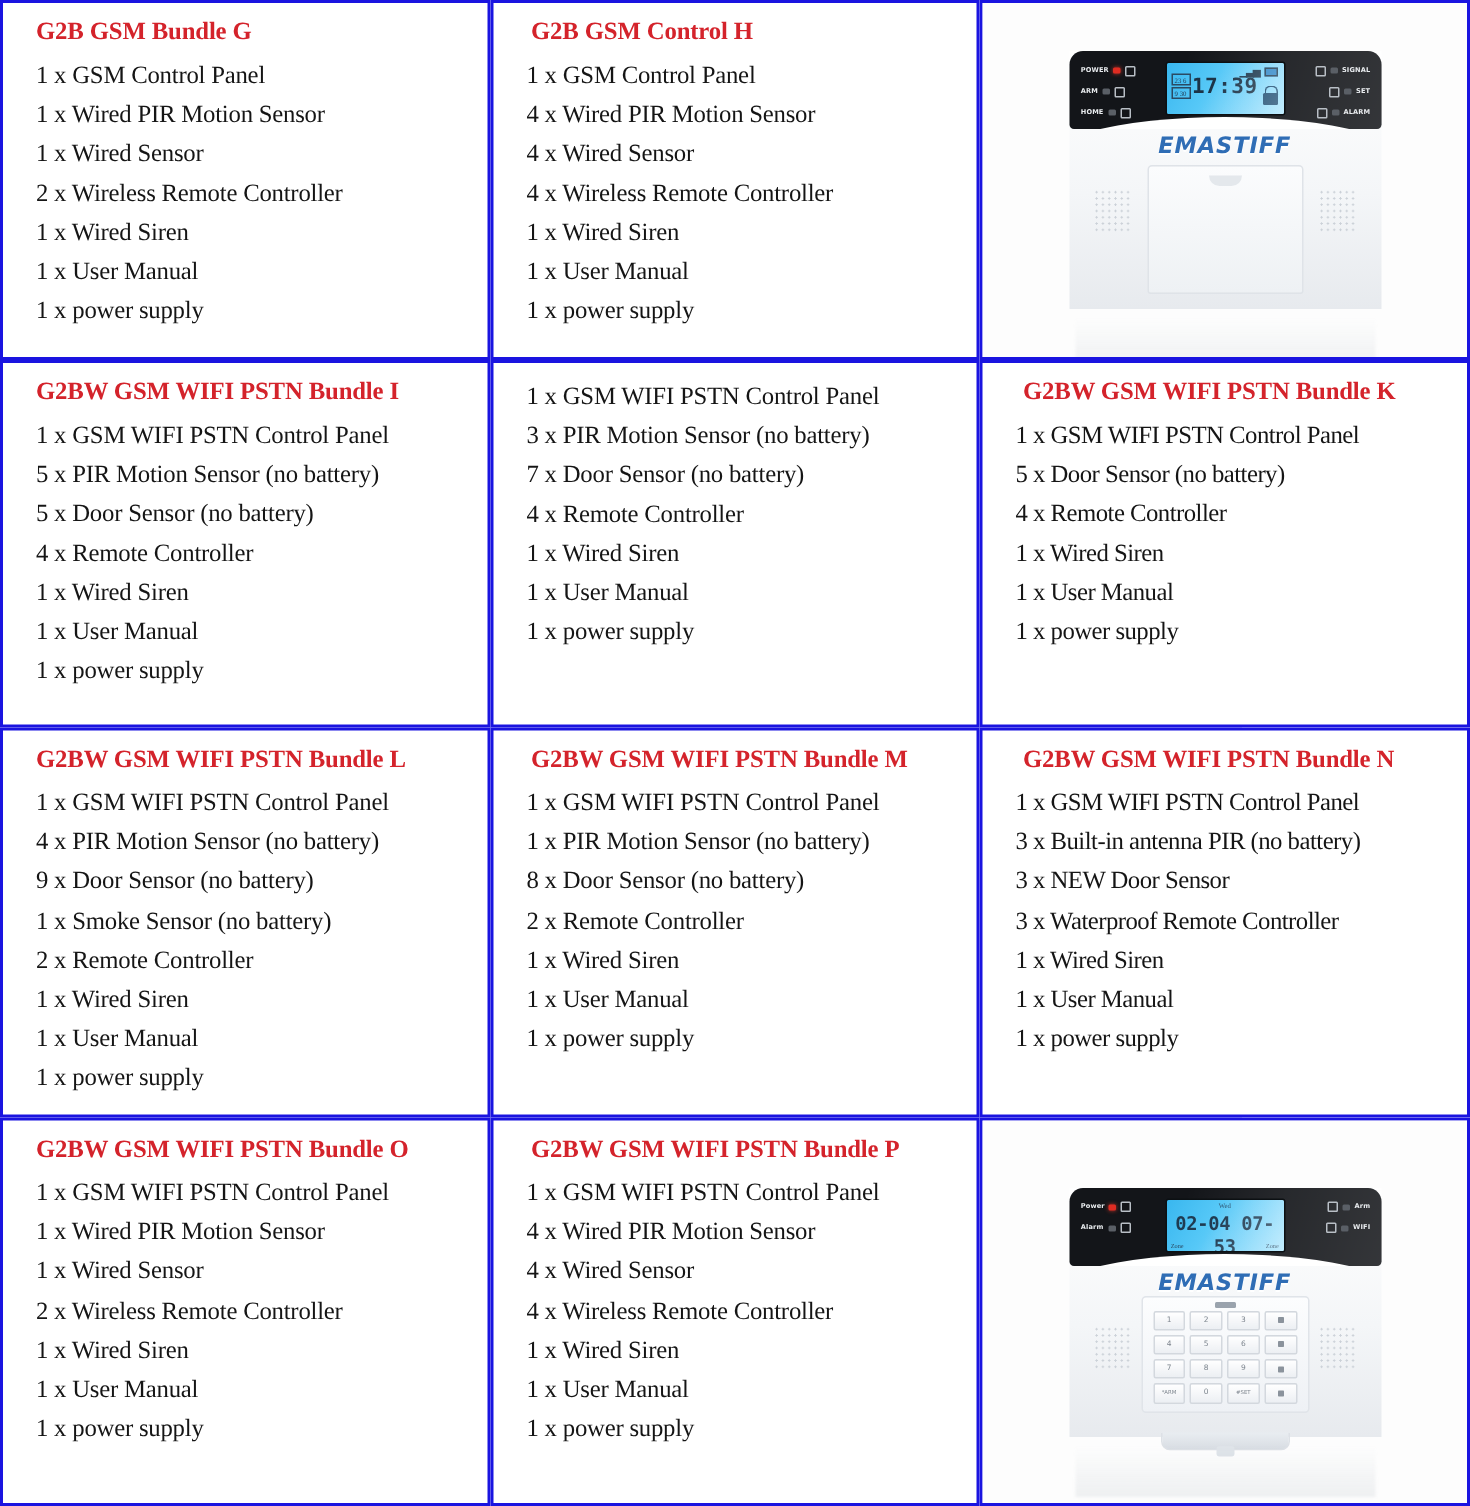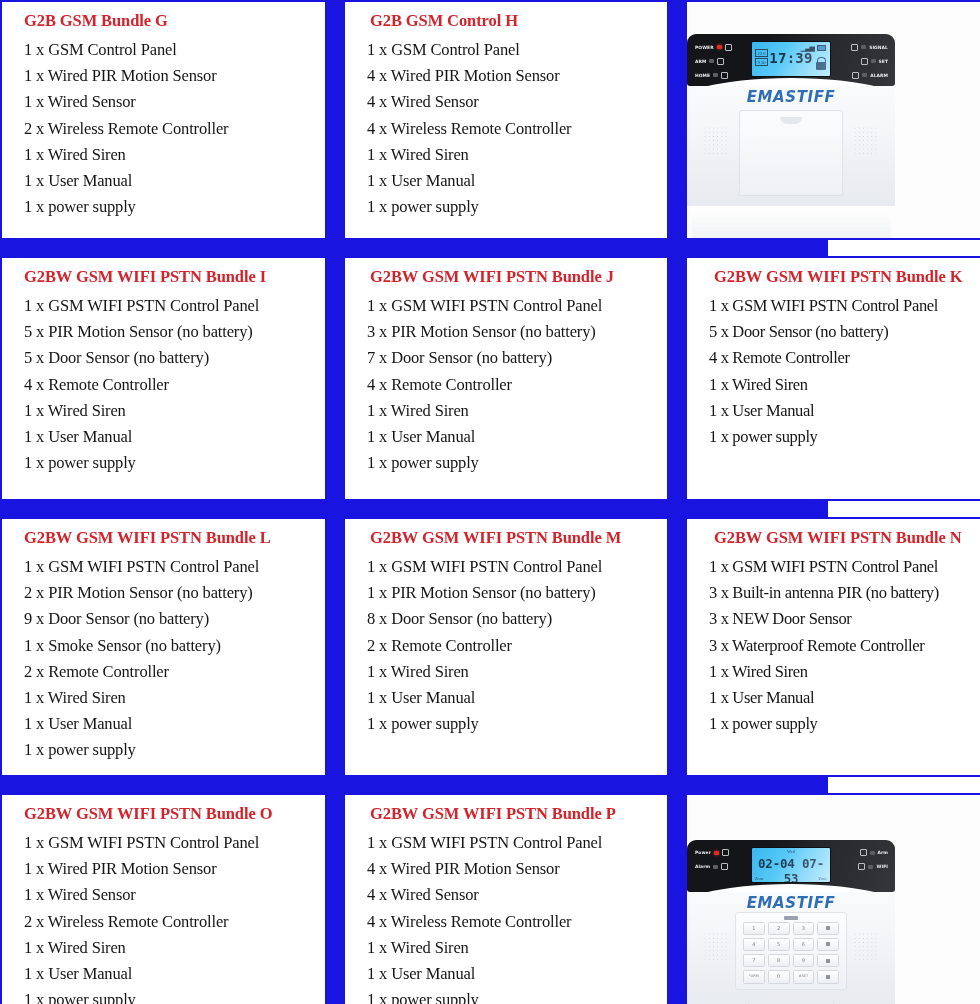--- a/index.html
+++ b/index.html
@@ -13,21 +13,21 @@
     overflow: hidden;
   }
 
   #bundle-table {
     width: 828px;
     height: 1004px;
     display: grid;
     grid-template-columns: 327px 326px 327px;
     grid-template-rows: 240px 245px 260px 259px;
     background: #1a14e0;
-    gap: 16px;
+    gap: 0;
     border: 0;
   }
 
   .cell {
     background: #ffffff;
     border: 2.5px solid #1a14e0;
     position: relative;
     overflow: hidden;
     padding: 9px 0 0 0;
   }
@@ -65,20 +65,21 @@
   
   .photo-cell {
     background: #ffffff;
     padding: 0;
   }
   .photo-inner {
     position: absolute;
     left: 0; top: 0; right: 0; bottom: 0;
     display: flex;
     align-items: center;
+    justify-content: center;
     background: #fdfdfd;
   }
 
   .panel {
     position: relative;
     width: 208px;
     background: linear-gradient(180deg,#ffffff 0%,#f4f6f8 55%,#e7eaee 100%);
   }
   .panel.tall { height: 172px; }
   .panel.short { height: 166px; }
@@ -458,21 +459,20 @@
           <li>5 x Door Sensor  (no battery)</li>
           <li>4 x Remote Controller</li>
           <li>1 x Wired Siren</li>
           <li>1 x User Manual</li>
           <li>1 x power supply</li>
         </ul>
       </div>
     </div>
     <div class="cell col2">
       <div class="cell-text">
-        <div class="bundle-title">G2BW GSM WIFI PSTN Bundle J</div>
         <ul class="item-list">
           <li>1 x GSM WIFI PSTN Control Panel</li>
           <li>3 x PIR Motion Sensor  (no battery)</li>
           <li>7 x Door Sensor  (no battery)</li>
           <li>4 x Remote Controller</li>
           <li>1 x Wired Siren</li>
           <li>1 x User Manual</li>
           <li>1 x power supply</li>
         </ul>
       </div>
@@ -488,21 +488,21 @@
           <li>1 x User Manual</li>
           <li>1 x power supply</li>
         </ul>
       </div>
     </div>
     <div class="cell col1">
       <div class="cell-text">
         <div class="bundle-title">G2BW GSM WIFI PSTN Bundle L</div>
         <ul class="item-list">
           <li>1 x GSM WIFI PSTN Control Panel</li>
-          <li>2 x PIR Motion Sensor  (no battery)</li>
+          <li>4 x PIR Motion Sensor  (no battery)</li>
           <li>9 x Door Sensor  (no battery)</li>
           <li>1 x Smoke Sensor  (no battery)</li>
           <li>2 x Remote Controller</li>
           <li>1 x Wired Siren</li>
           <li>1 x User Manual</li>
           <li>1 x power supply</li>
         </ul>
       </div>
     </div>
     <div class="cell col2">

